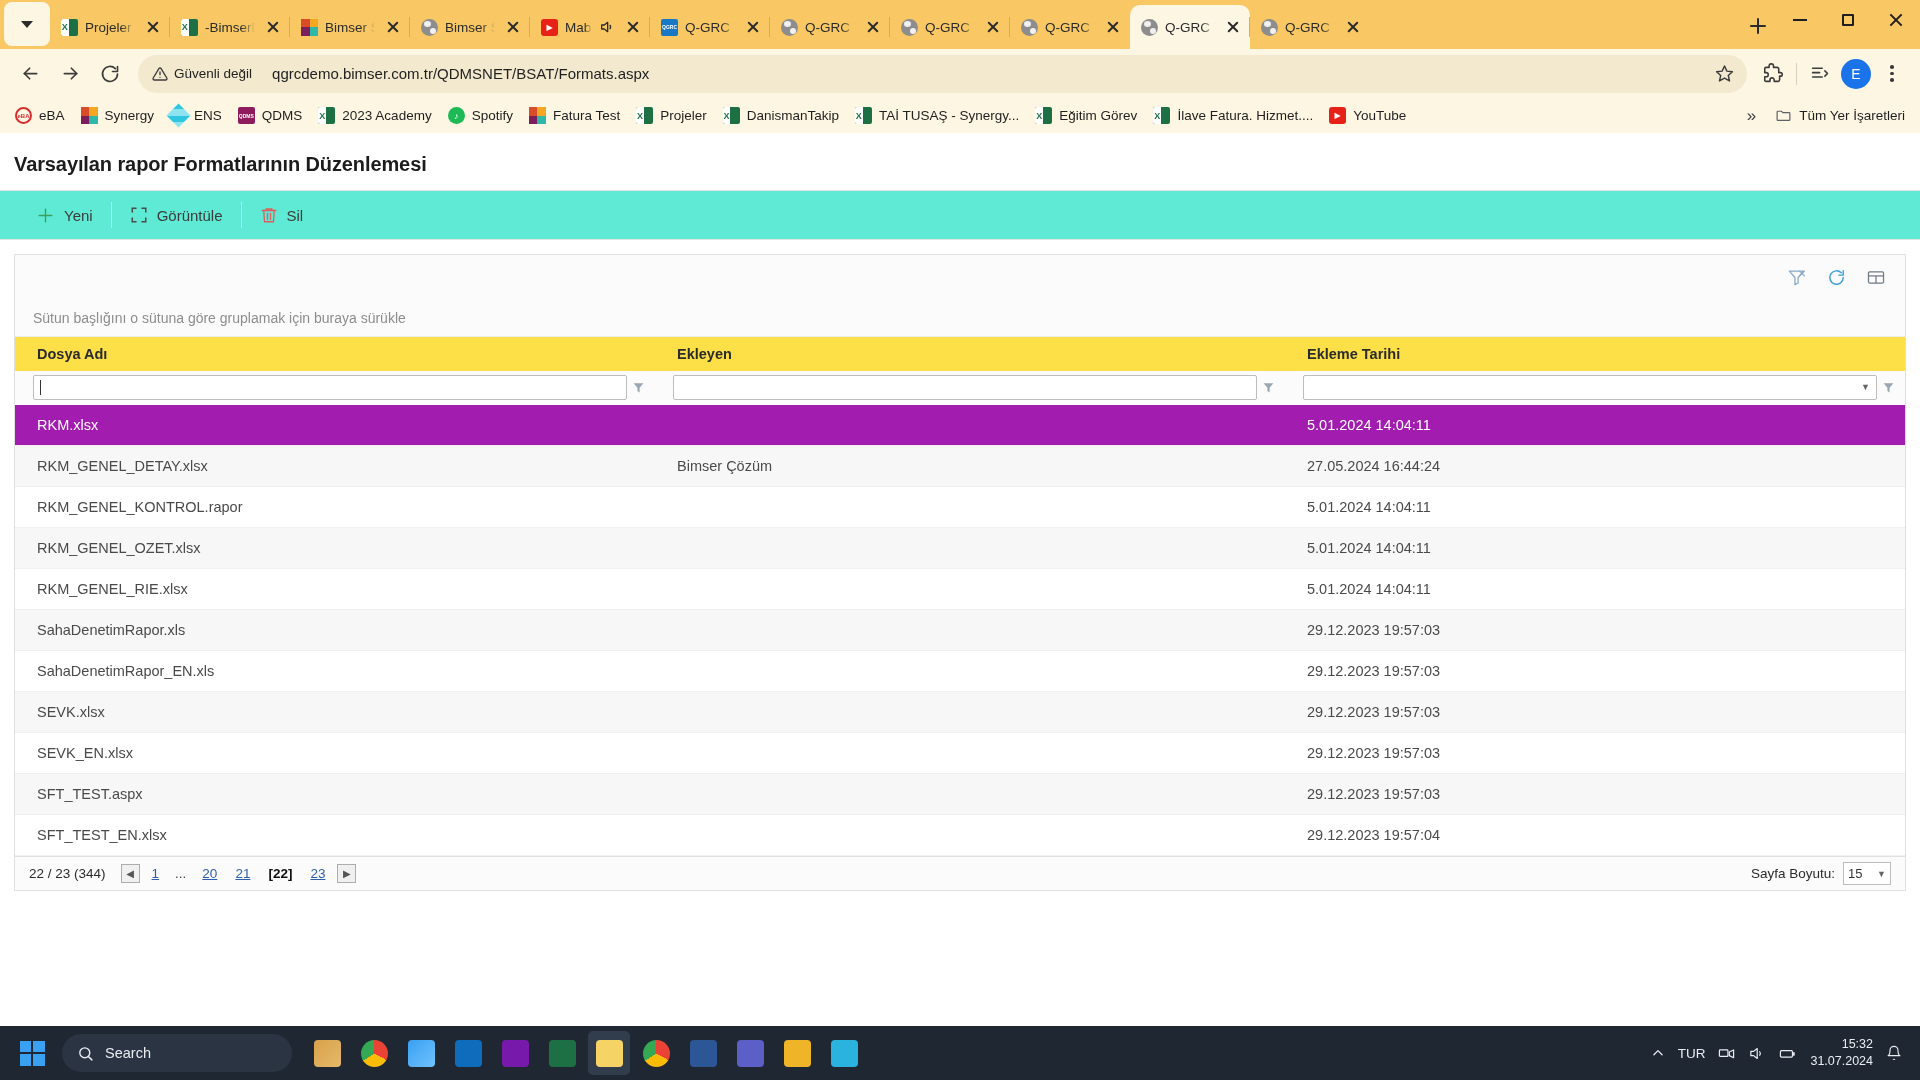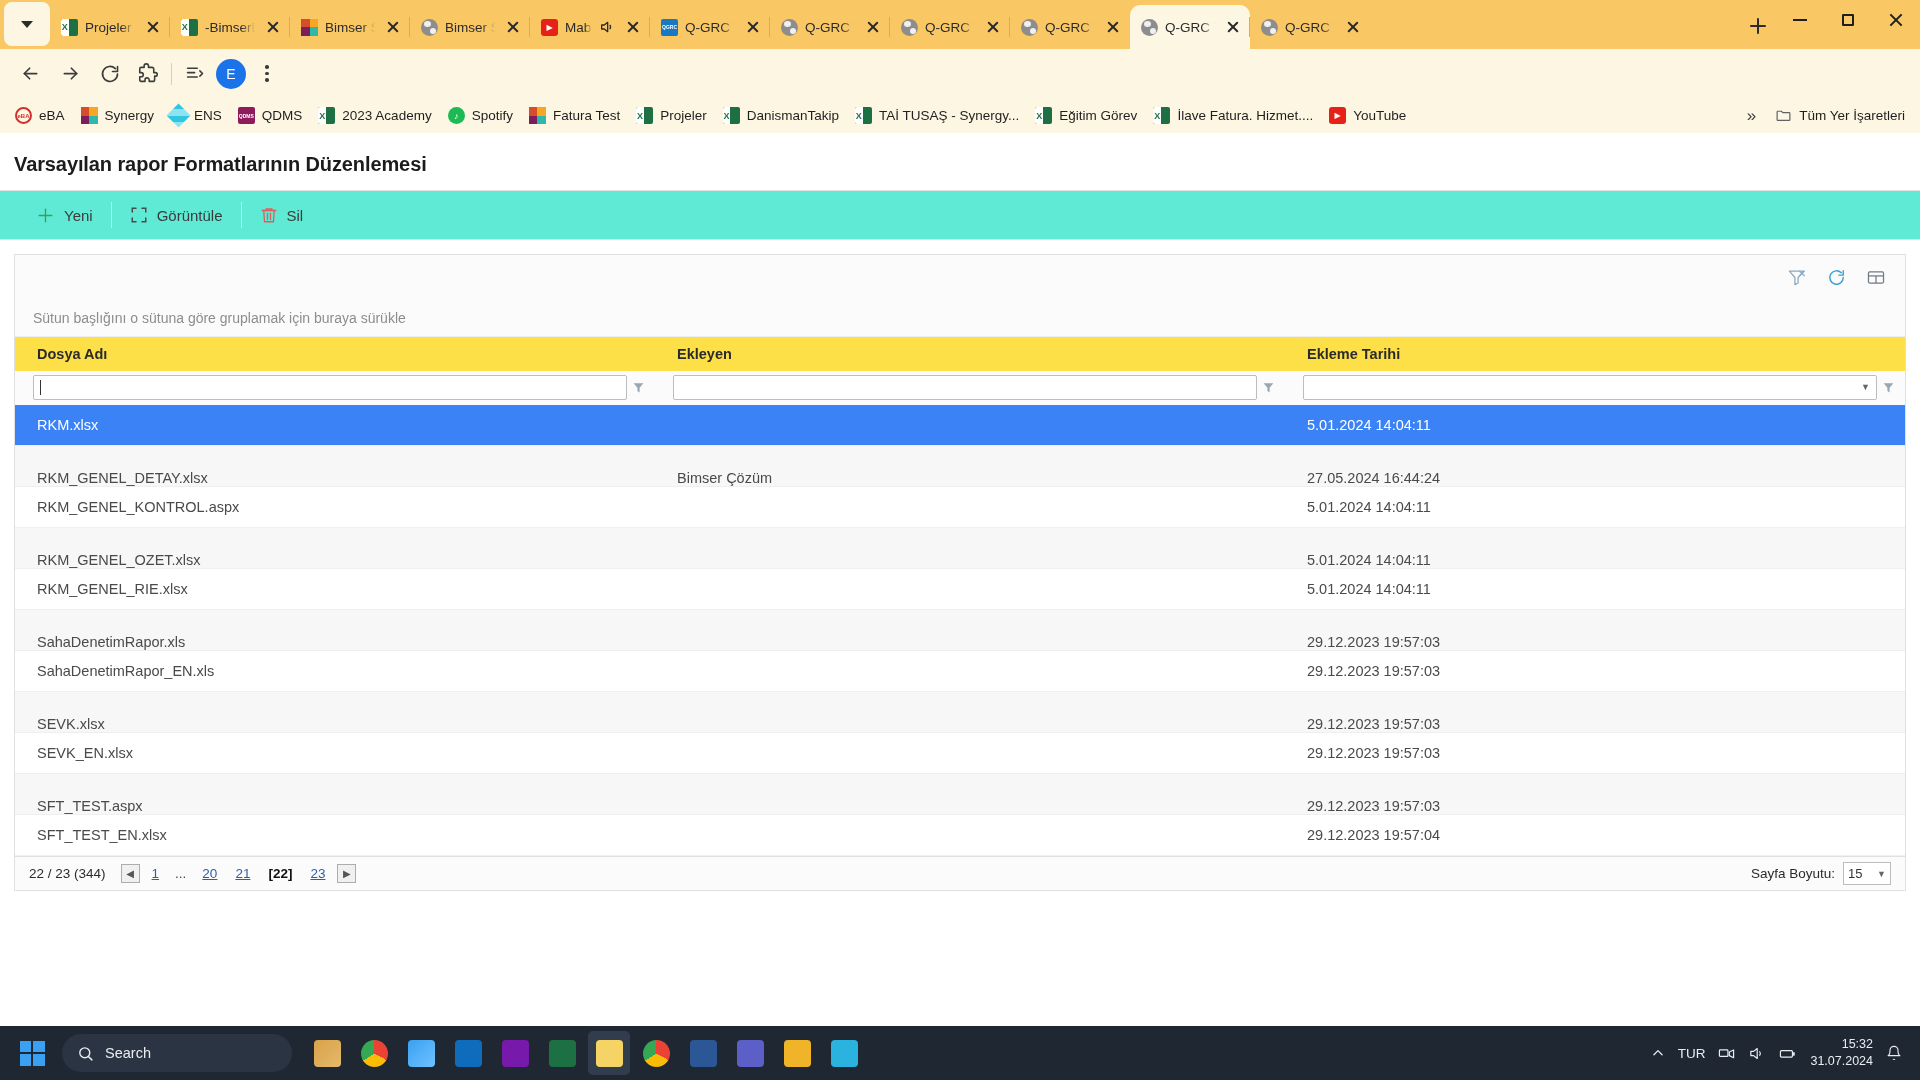--- a/index.html
+++ b/index.html
@@ -139,22 +139,22 @@
     flex: 1 1 auto; height: 25px; border: 1px solid #bdbdbd; background: #fff; border-radius: 2px;
     display: flex; align-items: center; padding: 0 6px; font-size: 13px; color: #333; min-width: 0;
   }
   .caret-line { width: 1px; height: 15px; background: #333; }
   .filter-funnel { width: 22px; flex: 0 0 22px; display: flex; align-items: center; justify-content: center; }
   .sel-arrow { margin-left: auto; font-size: 9px; color: #666; padding-left: 6px; }
 
   .rows { background: #fff; }
   .row { display: flex; align-items: center; height: 41px; border-bottom: 1px solid #efefef;
          font-size: 14.5px; color: #4a4a4a; }
-  .row.alt { background: #f7f7f7; align-items: flex-end; }
-  .row.sel { background: #3b82f6; color: #fff; }
+  .row.alt { background: #f7f7f7; }
+  .row.sel { background: #a21caf; color: #fff; }
   .cell { padding-left: 22px; overflow: hidden; white-space: nowrap; }
 
   .pager {
     display: flex; align-items: center; height: 34px; border-top: 1px solid #e0e0e0;
     background: #fbfbfb; padding: 0 14px; font-size: 13.5px; color: #2b2b2b;
   }
   .pg-count { margin-right: 12px; }
   .pg-btn { width: 19px; height: 19px; border: 1px solid #adadad; background: #f0f0f0;
             display: flex; align-items: center; justify-content: center; margin: 0 3px; color: #555; font-size: 10px; }
   .pg-num { color: #2b5fa8; text-decoration: underline; margin: 0 9px; }
@@ -349,20 +349,36 @@
           <polyline points="13 6 19 12 13 18"></polyline>
       </svg>
     </div>
     <div class="nav-btn">
       <svg width="20" height="20" viewBox="0 0 24 24" fill="none" stroke="currentColor" stroke-width="2" stroke-linecap="round">
         <path d="M21 12a9 9 0 1 1-2.6-6.4"></path>
           <polyline points="21 3 21 9 15 9" stroke-linejoin="round"></polyline>
       </svg>
     </div>
 
+    <div class="omnibox">
+      <div class="notsecure">
+        <svg class="warn" width="16" height="16" viewBox="0 0 24 24" fill="none" stroke="#3c3c3c" stroke-width="2" stroke-linecap="round" stroke-linejoin="round">
+          <path d="M10.3 3.9 1.8 18a2 2 0 0 0 1.7 3h17a2 2 0 0 0 1.7-3L13.7 3.9a2 2 0 0 0-3.4 0z"></path>
+          <line x1="12" y1="9" x2="12" y2="13"></line>
+            <line x1="12" y1="17" x2="12.01" y2="17"></line>
+        </svg>
+        <span class="notsecure-text">Güvenli değil</span>
+      </div>
+      <span class="url">qgrcdemo.bimser.com.tr/QDMSNET/BSAT/Formats.aspx</span>
+      <div class="star">
+        <svg width="19" height="19" viewBox="0 0 24 24" fill="none" stroke="currentColor" stroke-width="1.8" stroke-linejoin="round">
+          <polygon points="12 2.5 15 9 22 9.8 16.8 14.5 18.3 21.4 12 17.8 5.7 21.4 7.2 14.5 2 9.8 9 9"></polygon>
+        </svg>
+      </div>
+    </div>
 
     <div class="tb-icon">
       <svg width="21" height="21" viewBox="0 0 24 24" fill="none" stroke="currentColor" stroke-width="1.8" stroke-linejoin="round">
         <path d="M20 11h-2V7a2 2 0 0 0-2-2h-4V3.5a2.5 2.5 0 0 0-5 0V5H3.5A1.5 1.5 0 0 0 2 6.5V11h1.6a2.4 2.4 0 0 1 0 4.8H2v4.2A1.5 1.5 0 0 0 3.5 21H8v-1.6a2.4 2.4 0 0 1 4.8 0V21H17a2 2 0 0 0 2-2v-4h1a2 2 0 0 0 0-4z"></path>
       </svg>
     </div>
     <div class="tb-divider"></div>
     <div class="tb-icon">
       <svg width="21" height="21" viewBox="0 0 24 24" fill="none" stroke="currentColor" stroke-width="1.8" stroke-linecap="round">
         <line x1="3" y1="6" x2="14" y2="6"></line>
@@ -599,21 +615,21 @@
             <span class="cell c1">RKM.xlsx</span>
             <span class="cell c2"></span>
             <span class="cell c3">5.01.2024 14:04:11</span>
           </div>
           <div class="row alt">
             <span class="cell c1">RKM_GENEL_DETAY.xlsx</span>
             <span class="cell c2">Bimser Çözüm</span>
             <span class="cell c3">27.05.2024 16:44:24</span>
           </div>
           <div class="row">
-            <span class="cell c1">RKM_GENEL_KONTROL.aspx</span>
+            <span class="cell c1">RKM_GENEL_KONTROL.rapor</span>
             <span class="cell c2"></span>
             <span class="cell c3">5.01.2024 14:04:11</span>
           </div>
           <div class="row alt">
             <span class="cell c1">RKM_GENEL_OZET.xlsx</span>
             <span class="cell c2"></span>
             <span class="cell c3">5.01.2024 14:04:11</span>
           </div>
           <div class="row">
             <span class="cell c1">RKM_GENEL_RIE.xlsx</span>

